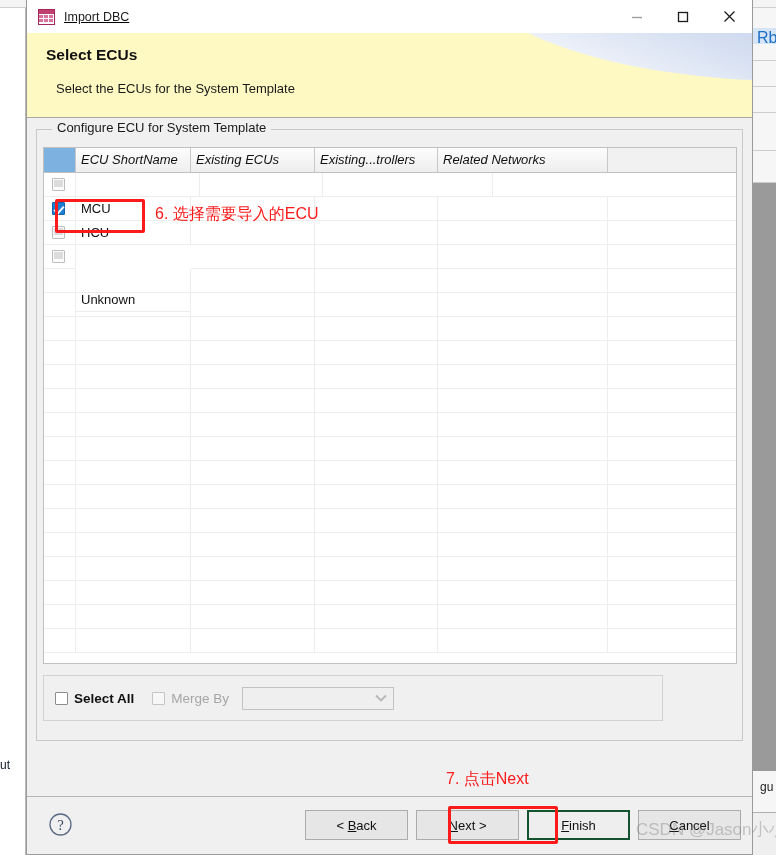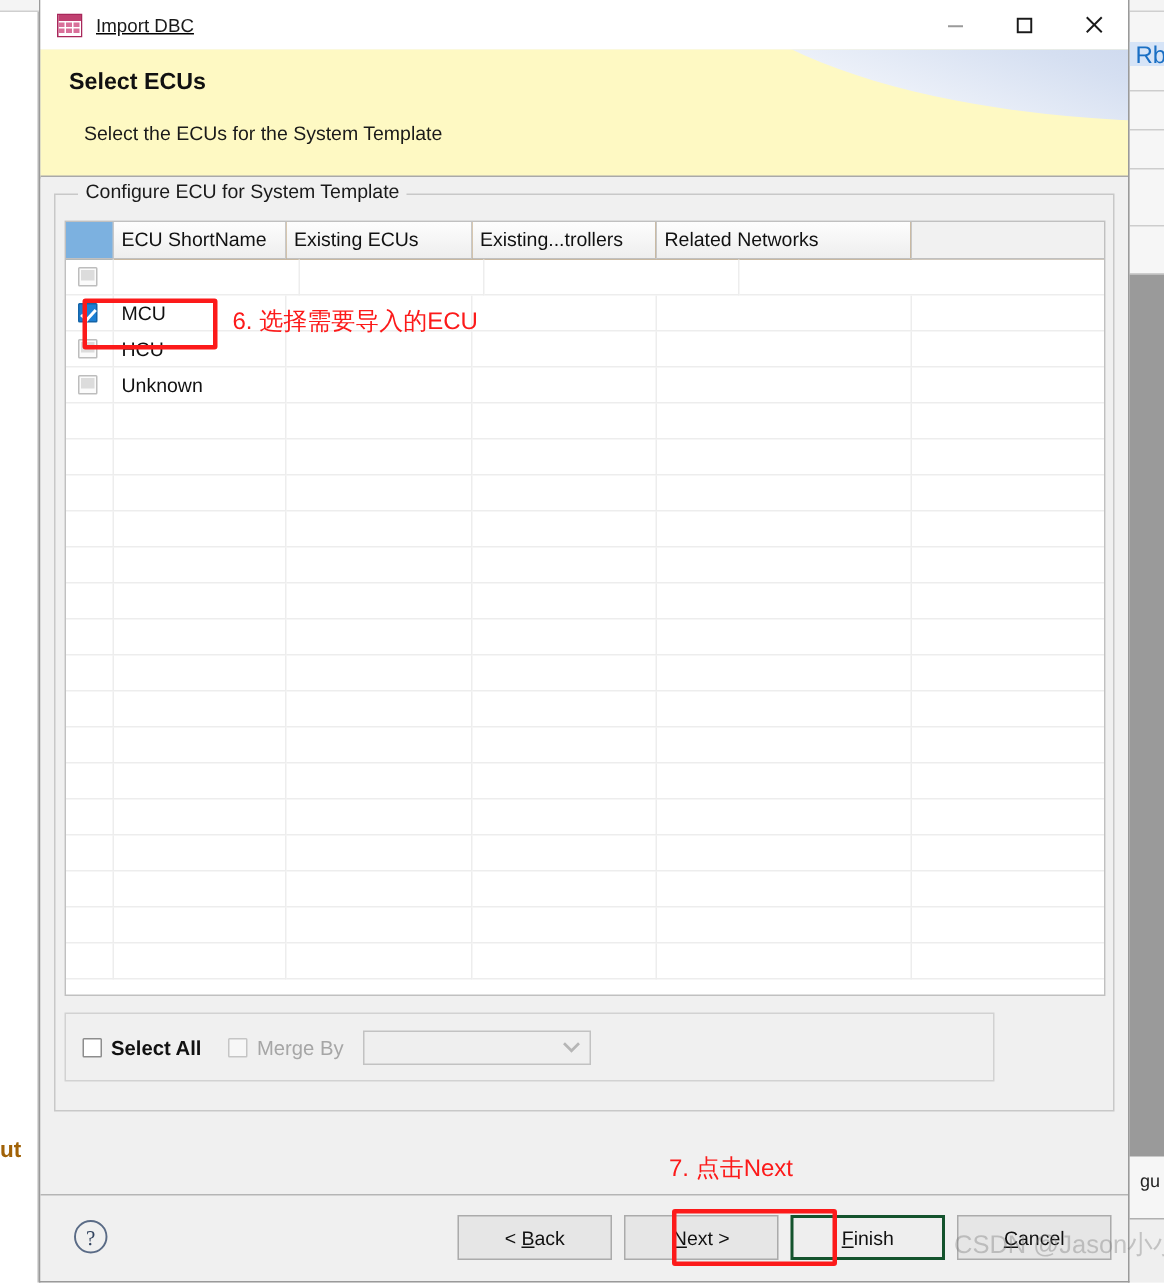--- a/index.html
+++ b/index.html
@@ -24,21 +24,21 @@
     position: absolute; left: 155px; top: -9px;
     font-size: 17px; font-weight: bold; color: #1a6fc4;
     letter-spacing: .2px; white-space: nowrap;
   }
   .bg-left-edge {
     position: absolute; left: 0; top: 8px; width: 26px; height: 847px;
     background: #ffffff; border-right: 1px solid #b8b8b8;
   }
   .bg-left-text {
     position: absolute; left: 0px; top: 758px;
-    font-size: 15px; color: #a16207; white-space: nowrap; font-weight: bold;
+    font-size: 12px; color: #0f172a; white-space: nowrap;
   }
   .bg-right-panel {
     position: absolute; left: 752px; top: 8px; width: 24px; height: 847px;
     background: #f6f6f6; border-left: 1px solid #b8b8b8;
   }
   .bg-right-sel {
     position: absolute; left: 752px; top: 28px; width: 24px; height: 16px;
     background: #d6e4f7;
   }
   .bg-right-link {
@@ -121,21 +121,21 @@
   .group-legend {
     position: absolute; left: 15px; top: -10px; padding: 0 5px;
     background: #f0f0f0; font-size: 13px; color: #1a1a1a; white-space: nowrap;
   }
 
   
   .tablewrap {
     position: absolute; left: 6px; top: 17px; width: 694px; height: 517px;
     background: #ffffff; border: 1px solid #c0c0c0; overflow: hidden;
   }
-  .thead { display: flex; height: 25px; background: #a16207; }
+  .thead { display: flex; height: 25px; background: #86efac; font-style: italic; }
   .th {
     height: 25px; line-height: 24px; font-size: 13px; color: #111;
     border-right: 1px solid #c8c8c8; border-bottom: 1px solid #c0c0c0;
     background: linear-gradient(#fdfdfd, #eeeeee);
     padding: 0 5px; overflow: hidden; white-space: nowrap; flex: none;
   }
   .th.check-col { background: #7cb1e0; border-right: 1px solid #c8c8c8; }
   .th.filler {
     flex: 1; background: #f1f1f1; border-right: none;
   }
@@ -345,21 +345,21 @@
               <div class="tcell" style="width: 115px;">HCU</div>
               <div class="tcell" style="width: 124px;"></div>
               <div class="tcell" style="width: 123px;"></div>
               <div class="tcell" style="width: 170px;"></div>
               <div class="tcell filler"></div>
             </div>
             <div class="trow">
               <div class="tcell chk" style="width: 32px;">
                 <span class="cb light"></span>
               </div>
-              <div class="tcell" style="width: 115px;">Unknown</div>
+              <div class="tcell" style="width: 115px; margin-top: 43px;">Unknown</div>
               <div class="tcell" style="width: 124px;"></div>
               <div class="tcell" style="width: 123px;"></div>
               <div class="tcell" style="width: 170px;"></div>
               <div class="tcell filler"></div>
             </div>
             <div class="trow">
               <div class="tcell" style="width: 32px;"></div>
               <div class="tcell" style="width: 115px;"></div>
               <div class="tcell" style="width: 124px;"></div>
               <div class="tcell" style="width: 123px;"></div>

